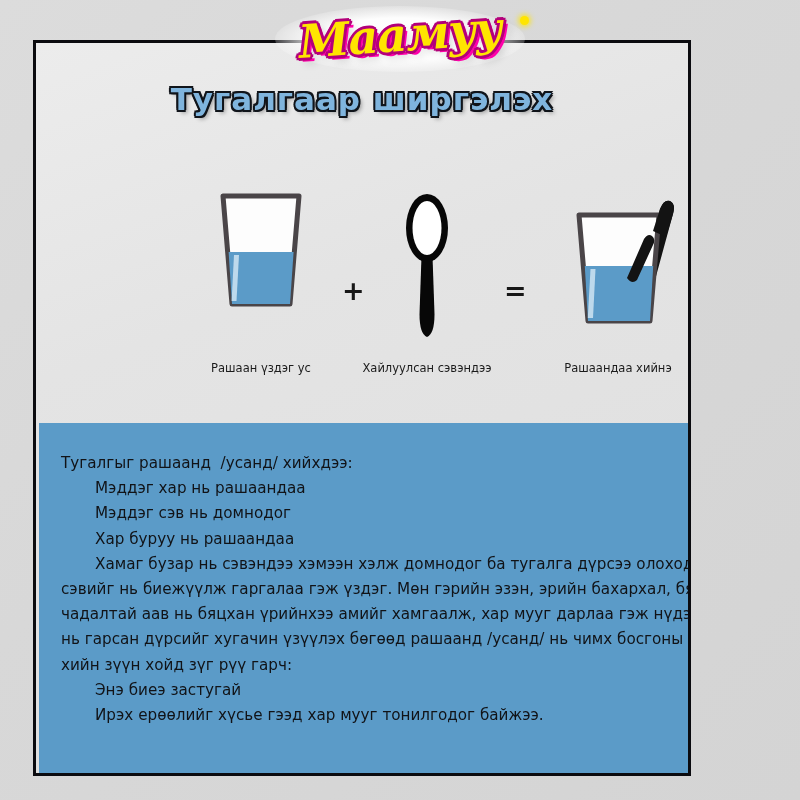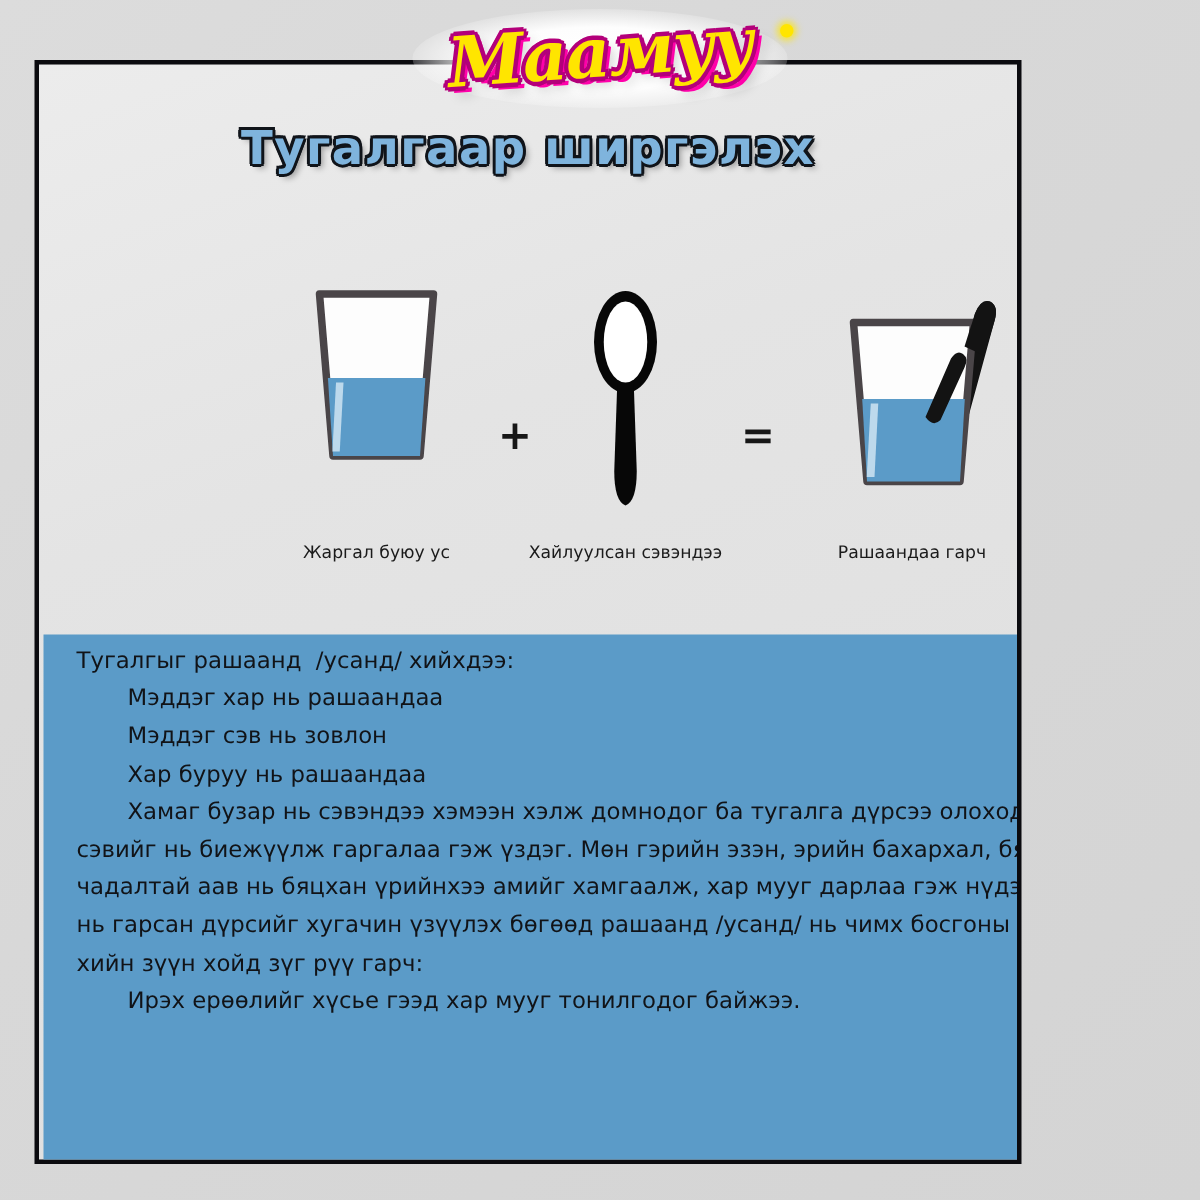--- a/index.html
+++ b/index.html
@@ -9,21 +9,21 @@
     font-family:"DejaVu Sans","Liberation Sans",sans-serif;
     background:#d9d9d9;
   }
   #poster{
     position:relative;width:800px;height:800px;
     background:linear-gradient(135deg,#dcdcdc 0%,#d8d8d8 40%,#d4d4d4 100%);
   }
 
   
   #frame{
-    position:absolute;left:23px;top:40px;
+    position:absolute;left:33px;top:40px;
     width:658px;height:736px;
     border:3px solid #0b0b0f;
     box-sizing:border-box;
     background:linear-gradient(160deg,#ececec 0%,#e4e4e4 35%,#dedede 100%);
     overflow:hidden;
   }
 
   
   #logo-band{
     position:absolute;left:0;top:0;width:800px;height:82px;
@@ -100,21 +100,21 @@
   
   #panel{
     position:absolute;left:3px;top:380px;
     width:728px;height:353px;
     background:#5b9bc8;
     box-sizing:border-box;
     border-bottom:2px solid #0b0b0f;
     overflow:hidden;
   }
   #panel-inner{
-    padding:5px 22px 0 22px;
+    padding:28px 22px 0 22px;
     color:#111317;
     font-family:"DejaVu Sans","Liberation Sans",sans-serif;
     font-size:15.2px;
     line-height:25.2px;
   }
   #panel-inner p{margin:0;white-space:pre-wrap;}
   .indent{text-indent:34px;}
   .flow{text-indent:34px;}
 </style>
 </head>
@@ -131,21 +131,21 @@
     <div id="illus">
 
       <div class="item" style="left:183px;">
         <div class="glass">
           <svg width="84" height="114" viewBox="0 0 84 114" aria-hidden="true">
             <path d="M4 3 L80 3 L71 111 L13 111 Z" fill="#fdfdfd" stroke="#4a4548" stroke-width="5" stroke-linejoin="round"></path>
             <path d="M9.6 59 L74.6 59 L71 111 L13 111 Z" fill="#5b9bc8"></path>
             <path d="M15 62 L20 62 L17.5 108 L12.6 108 Z" fill="#cfe4f2" opacity="0.85"></path>
           </svg>
         </div>
-        <div class="caption">Жаргал буюу ус</div>
+        <div class="caption">Рашаан үздэг ус</div>
       </div>
 
       <div class="op" style="left:306px;">+</div>
 
       <div class="item" style="left:364px;top:-5px;">
         <div class="spoon-wrap">
           <svg width="54" height="152" viewBox="0 0 54 152" aria-hidden="true">
             <ellipse cx="27" cy="40" rx="21" ry="34" fill="#070707"></ellipse>
             <ellipse cx="27" cy="40" rx="14.5" ry="27" fill="#ffffff"></ellipse>
             <path d="M21.5 68 L32.5 68 L34.5 126 Q34.5 146 27 149 Q19.5 146 19.5 126 Z" fill="#070707"></path>
@@ -160,32 +160,33 @@
         <div class="glass" style="width:96px;height:122px;">
           <svg width="110" height="135" viewBox="0 0 110 135" aria-hidden="true">
             <path d="M60 118 L86 16 Q90 6 96 8 Q102 11 99 21 L72 120 Z" fill="#131313"></path>
             <path d="M5 22 L85 22 L76 128 L14 128 Z" fill="#fdfdfd" stroke="#4a4548" stroke-width="5" stroke-linejoin="round"></path>
             <path d="M10.8 73 L79.2 73 L76 128 L14 128 Z" fill="#5b9bc8"></path>
             <path d="M16.5 76 L21.5 76 L19 125 L13.8 125 Z" fill="#cfe4f2" opacity="0.85"></path>
             <path d="M53 85 L70 46 Q74 40 78 43 Q82 46 79 52 L63 87 Q58 92 53 85 Z" fill="#131313"></path>
             <path d="M86 16 Q90 6 96 8 Q102 11 99 21 L92 44 L79 38 Z" fill="#131313"></path>
           </svg>
         </div>
-        <div class="caption" style="top:168px;left:44px;">Рашаандаа гарч</div>
+        <div class="caption" style="top:168px;left:44px;">Рашаандаа хийнэ</div>
       </div>
 
     </div>
 
     <div id="panel">
       <div id="panel-inner">
         <p>Тугалгыг рашаанд  /усанд/ хийхдээ:</p>
         <p class="indent">Мэддэг хар нь рашаандаа</p>
-        <p class="indent">Мэддэг сэв нь зовлон</p>
+        <p class="indent">Мэддэг сэв нь домнодог</p>
         <p class="indent">Хар буруу нь рашаандаа</p>
         <p class="flow">Хамаг бузар нь сэвэндээ хэмээн хэлж домнодог ба тугалга дүрсээ олоход сэвийг нь биежүүлж гаргалаа гэж үздэг. Мөн гэрийн эзэн, эрийн бахархал, бяр чадалтай аав нь бяцхан үрийнхээ амийг хамгаалж, хар мууг дарлаа гэж нүдэн дээр нь гарсан дүрсийг хугачин үзүүлэх бөгөөд рашаанд /усанд/ нь чимх босгоны шороо хийн зүүн хойд зүг рүү гарч:</p>
+        <p class="indent">Энэ биеэ застугай</p>
         <p class="indent">Ирэх ерөөлийг хүсье гээд хар мууг тонилгодог байжээ.</p>
       </div>
     </div>
 
   </div>
 
   <div id="logo-band">
     <div id="logo-plate"></div>
     <div id="logo-text">Маамуу</div>
     <div id="logo-spark" style="left:520px;top:16px;right:auto;"></div>

